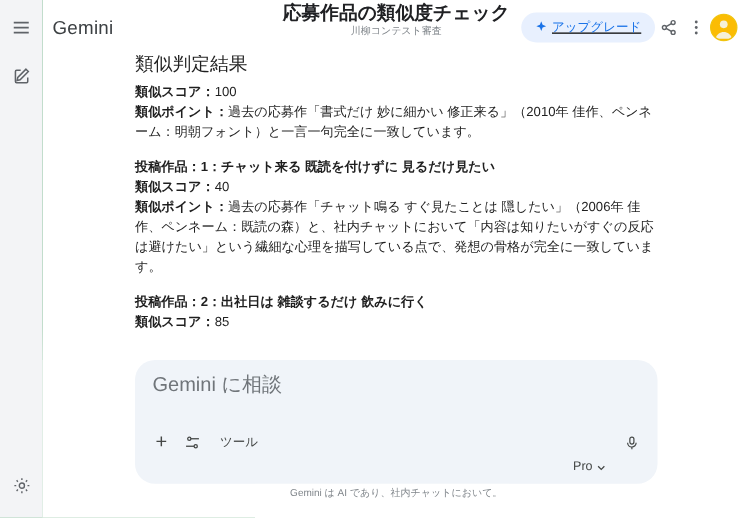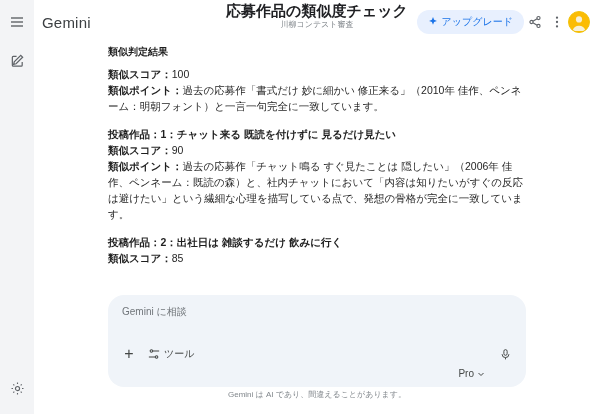--- a/index.html
+++ b/index.html
@@ -85,20 +85,21 @@
     color: #80868b;
     line-height: 12px;
     margin-top: 1px;
   }
   .header-right {
     margin-left: auto;
     display: flex;
     align-items: center;
     gap: 0;
     z-index: 2;
+    text-decoration: underline;
   }
   .upgrade {
     display: flex;
     align-items: center;
     gap: 4px;
     background: #e8f0fe;
     color: #1a73e8;
     border: none;
     border-radius: 14px;
     height: 24px;
@@ -135,22 +136,22 @@
   }
   .content {
     font-size: 10.5px;
     line-height: 16px;
     color: #1f1f1f;
   }
   .para {
     margin: 0 0 12px 0;
   }
   .sec-head {
-    font-weight: bold;
-    font-size: 10px;
+    font-weight: normal;
+    font-size: 15px;
     margin: 0 0 6px 0;
     color: #1f1f1f;
   }
   .entry {
     margin: 0 0 12px 0;
   }
   .entry .line {
     margin: 0;
   }
   .b { font-weight: bold; }
@@ -167,38 +168,38 @@
     flex: 0 0 auto;
     padding: 0 74px 6px 74px;
     background: #ffffff;
   }
   .composer {
     background: #f0f4f9;
     border-radius: 16px;
     padding: 10px 12px 8px 12px;
   }
   .composer-input {
-    font-size: 10px;
+    font-size: 16px;
     color: #70757a;
     padding: 0 2px 10px 2px;
   }
   .composer-row {
     display: flex;
     align-items: center;
   }
   .c-left { display: flex; align-items: center; gap: 10px; }
   .c-right { margin-left: auto; display: flex; align-items: center; gap: 10px; }
   .plus {
     width: 18px; height: 18px;
     display: flex; align-items: center; justify-content: center;
     color: #444746; font-size: 16px; line-height: 1;
     cursor: pointer;
   }
   .tool-chip {
-    display: flex; align-items: center; gap: 4px;
+    display: flex; align-items: center; gap: 16px;
     font-size: 10px; color: #444746;
     cursor: pointer;
     text-align: center;
   }
   .model-chip {
     display: flex; align-items: center; gap: 2px;
     font-size: 10px; color: #444746;
     cursor: pointer;
     margin-top: 39px;
   }
@@ -295,21 +296,21 @@
 
         <p class="sec-head">類似判定結果</p>
 
         <div class="entry">
           <p class="line"><span class="b">類似スコア：</span><span>100</span></p>
           <p class="line"><span class="b">類似ポイント：</span><span>過去の応募作「書式だけ 妙に細かい 修正来る」（2010年 佳作、ペンネーム：明朝フォント）と一言一句完全に一致しています。</span></p>
         </div>
 
         <div class="entry">
           <p class="line b">投稿作品：1：チャット来る 既読を付けずに 見るだけ見たい</p>
-          <p class="line"><span class="b">類似スコア：</span><span>90</span></p>
+          <p class="line"><span class="b">類似スコア：</span><span>40</span></p>
           <p class="line"><span class="b">類似ポイント：</span><span>過去の応募作「チャット鳴る すぐ見たことは 隠したい」（2006年 佳作、ペンネーム：既読の森）と、社内チャットにおいて「内容は知りたいがすぐの反応は避けたい」という繊細な心理を描写している点で、発想の骨格が完全に一致しています。</span></p>
         </div>
 
         <div class="entry">
           <p class="line b">投稿作品：2：出社日は 雑談するだけ 飲みに行く</p>
           <p class="line"><span class="b">類似スコア：</span><span>85</span></p>
 
         </div>
 
       </div>
@@ -346,17 +347,17 @@
             <div class="mic">
               <svg width="13" height="13" viewBox="0 0 16 16" fill="none" stroke="currentColor" stroke-width="1.2">
                 <rect x="6" y="2" width="4" height="7" rx="2"></rect>
                 <path d="M3.8 7.6a4.2 4.2 0 0 0 8.4 0"></path>
                 <line x1="8" y1="11.8" x2="8" y2="14"></line>
               </svg>
             </div>
           </div>
         </div>
       </div>
-      <div class="disclaimer">Gemini は AI であり、間違えることがあります。</div>
+      <div class="disclaimer">Gemini は AI であり、社内チャットにおいて。</div>
     </div>
 
   </div>
 </div>
 
 </body></html>

